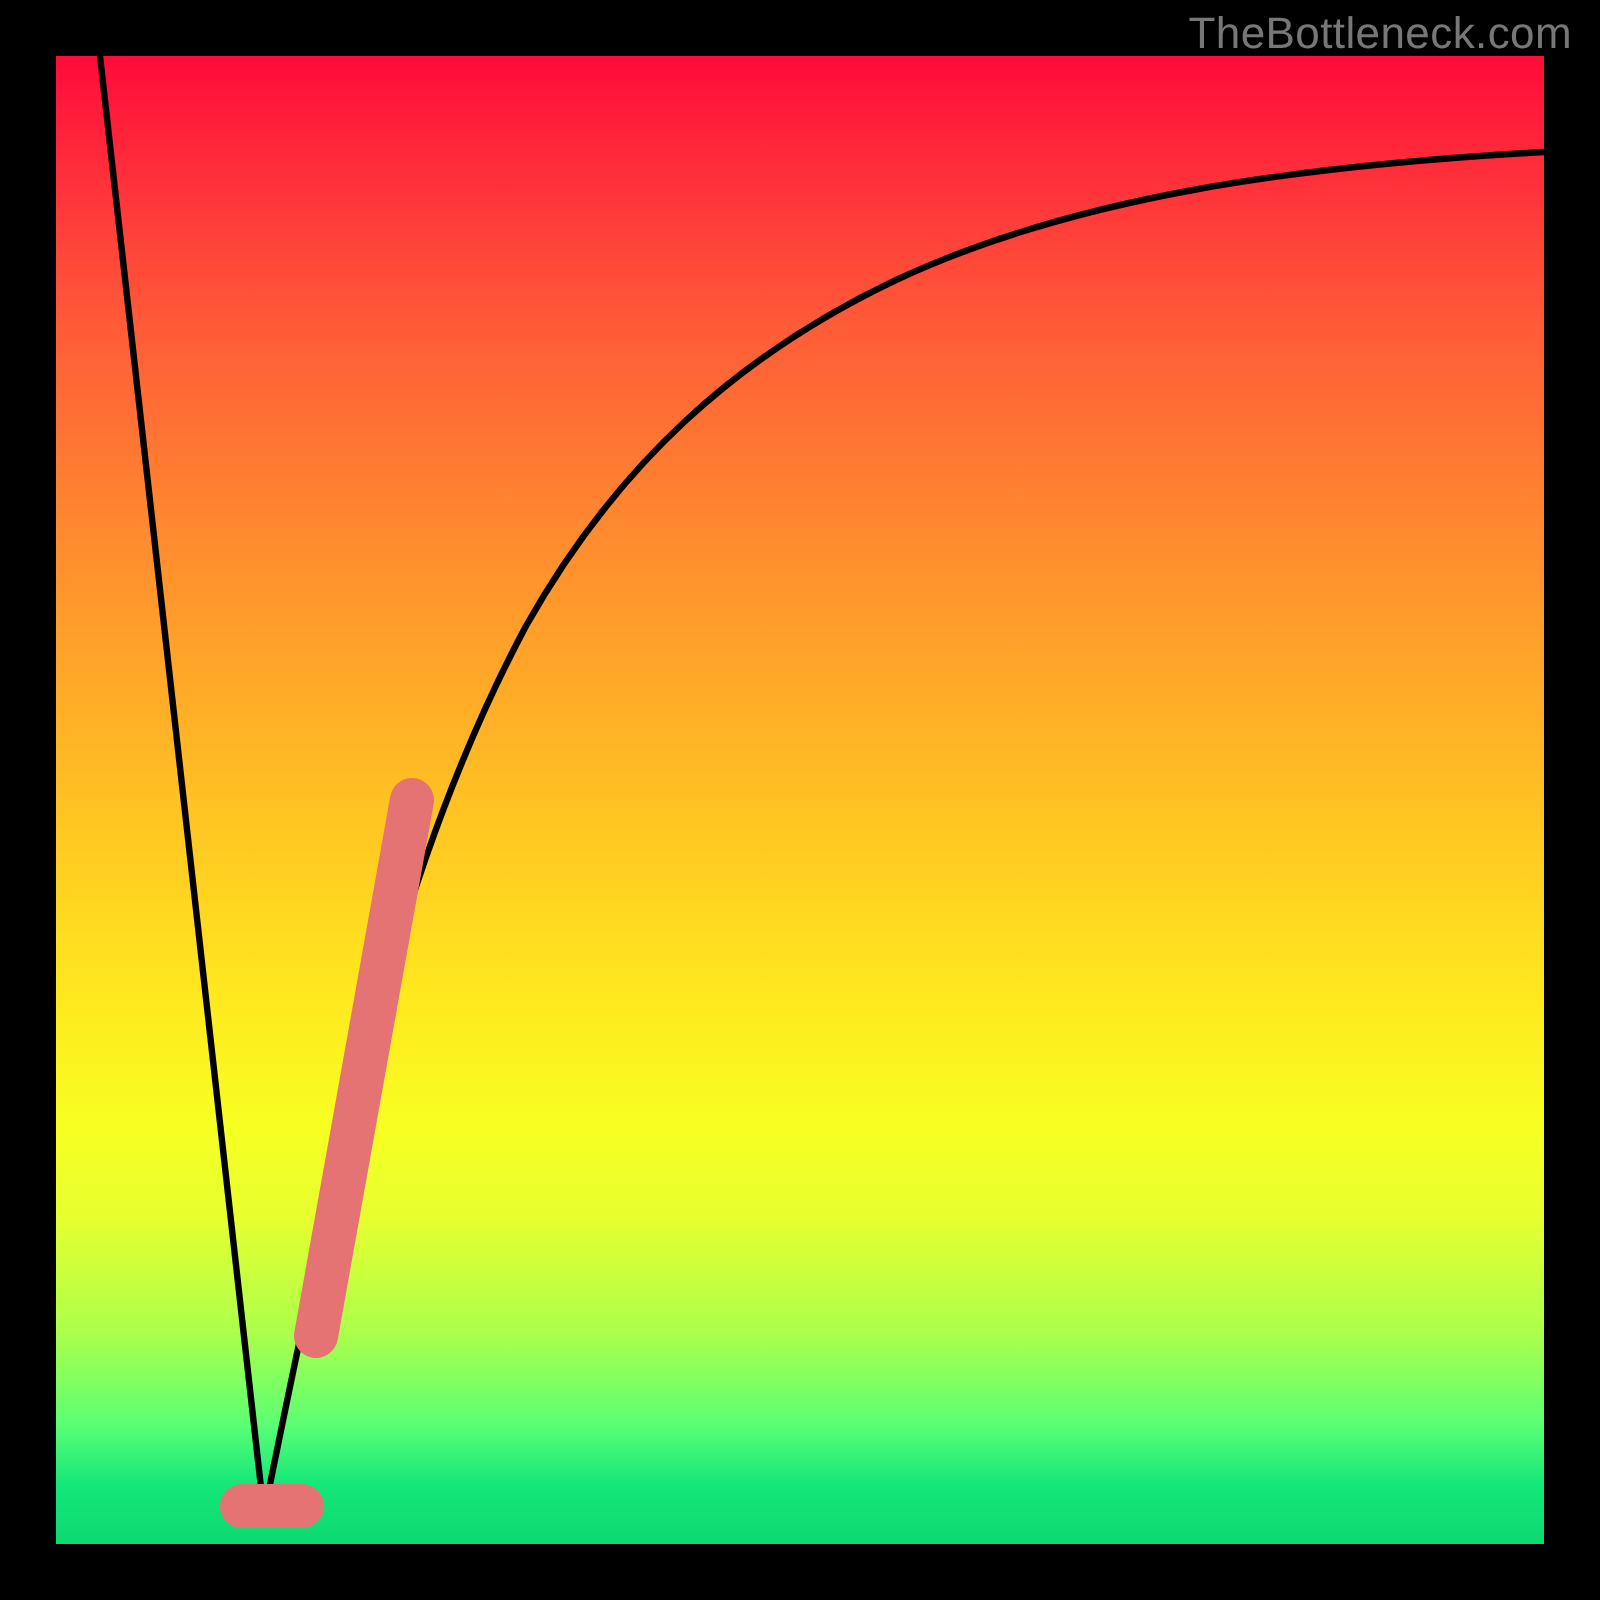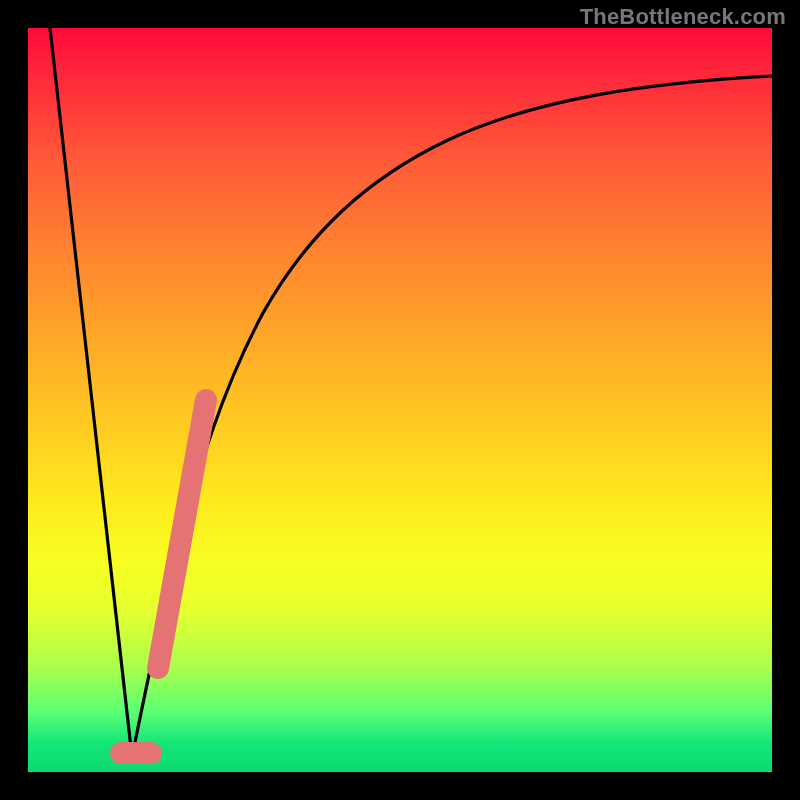--- a/index.html
+++ b/index.html
@@ -40,21 +40,21 @@
       #15e77a 96%,
       #0cd970 100%
     );
   }
   .watermark {
     position: absolute;
     top: 4px;
     right: 14px;
     color: #777;
     font-size: 22px;
-    font-weight: 700;
+    font-weight: 400;
     letter-spacing: 0.2px;
     user-select: none;
   }
   svg.overlay {
     position: absolute;
     top: 28px;
     left: 28px;
     width: 744px;
     height: 744px;
     overflow: visible;

